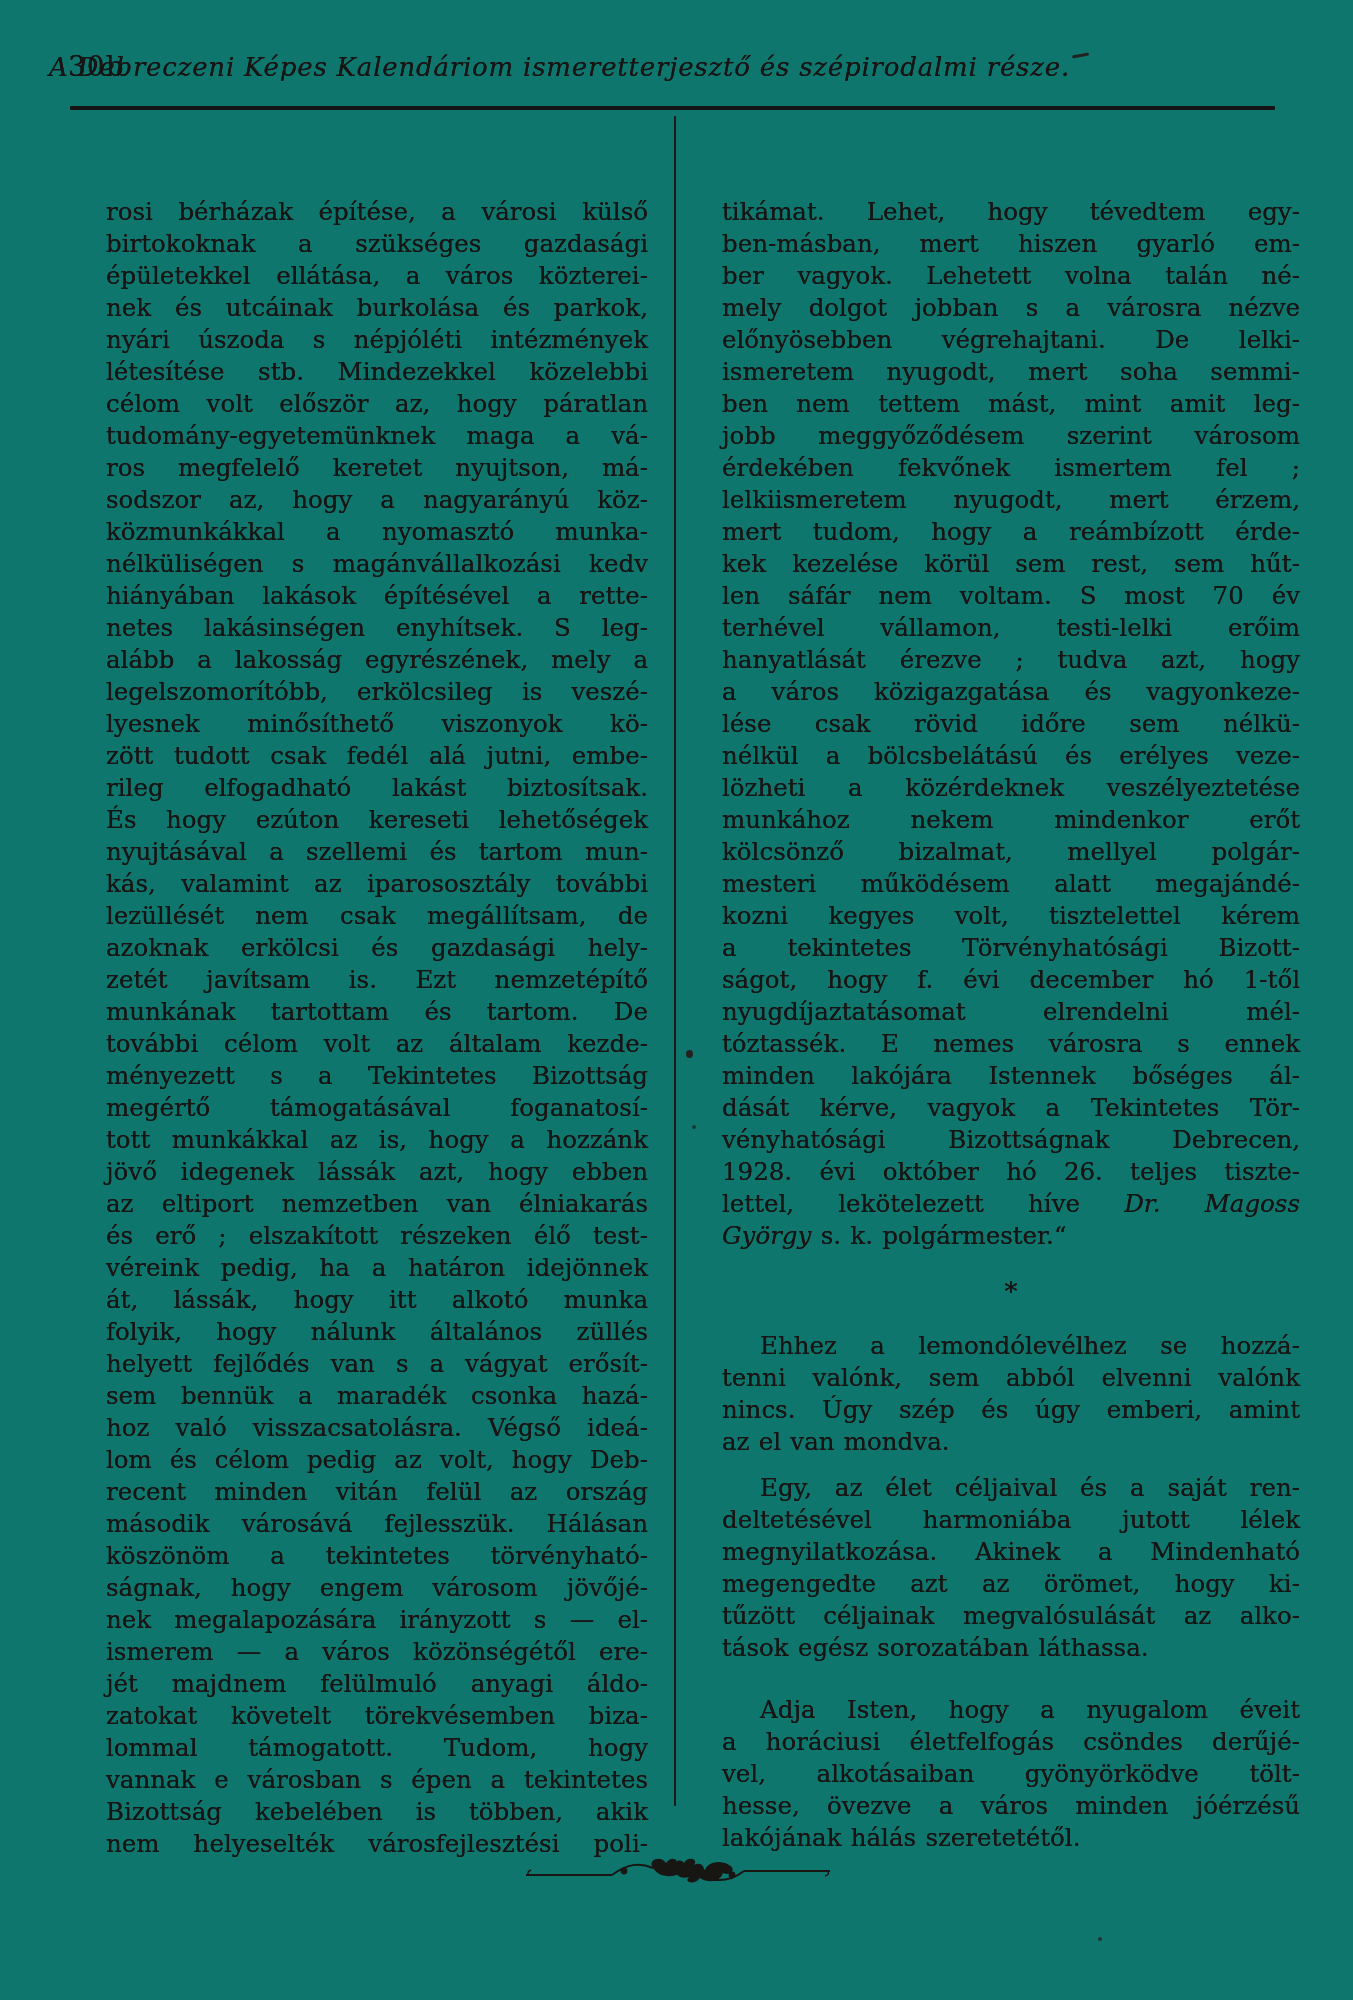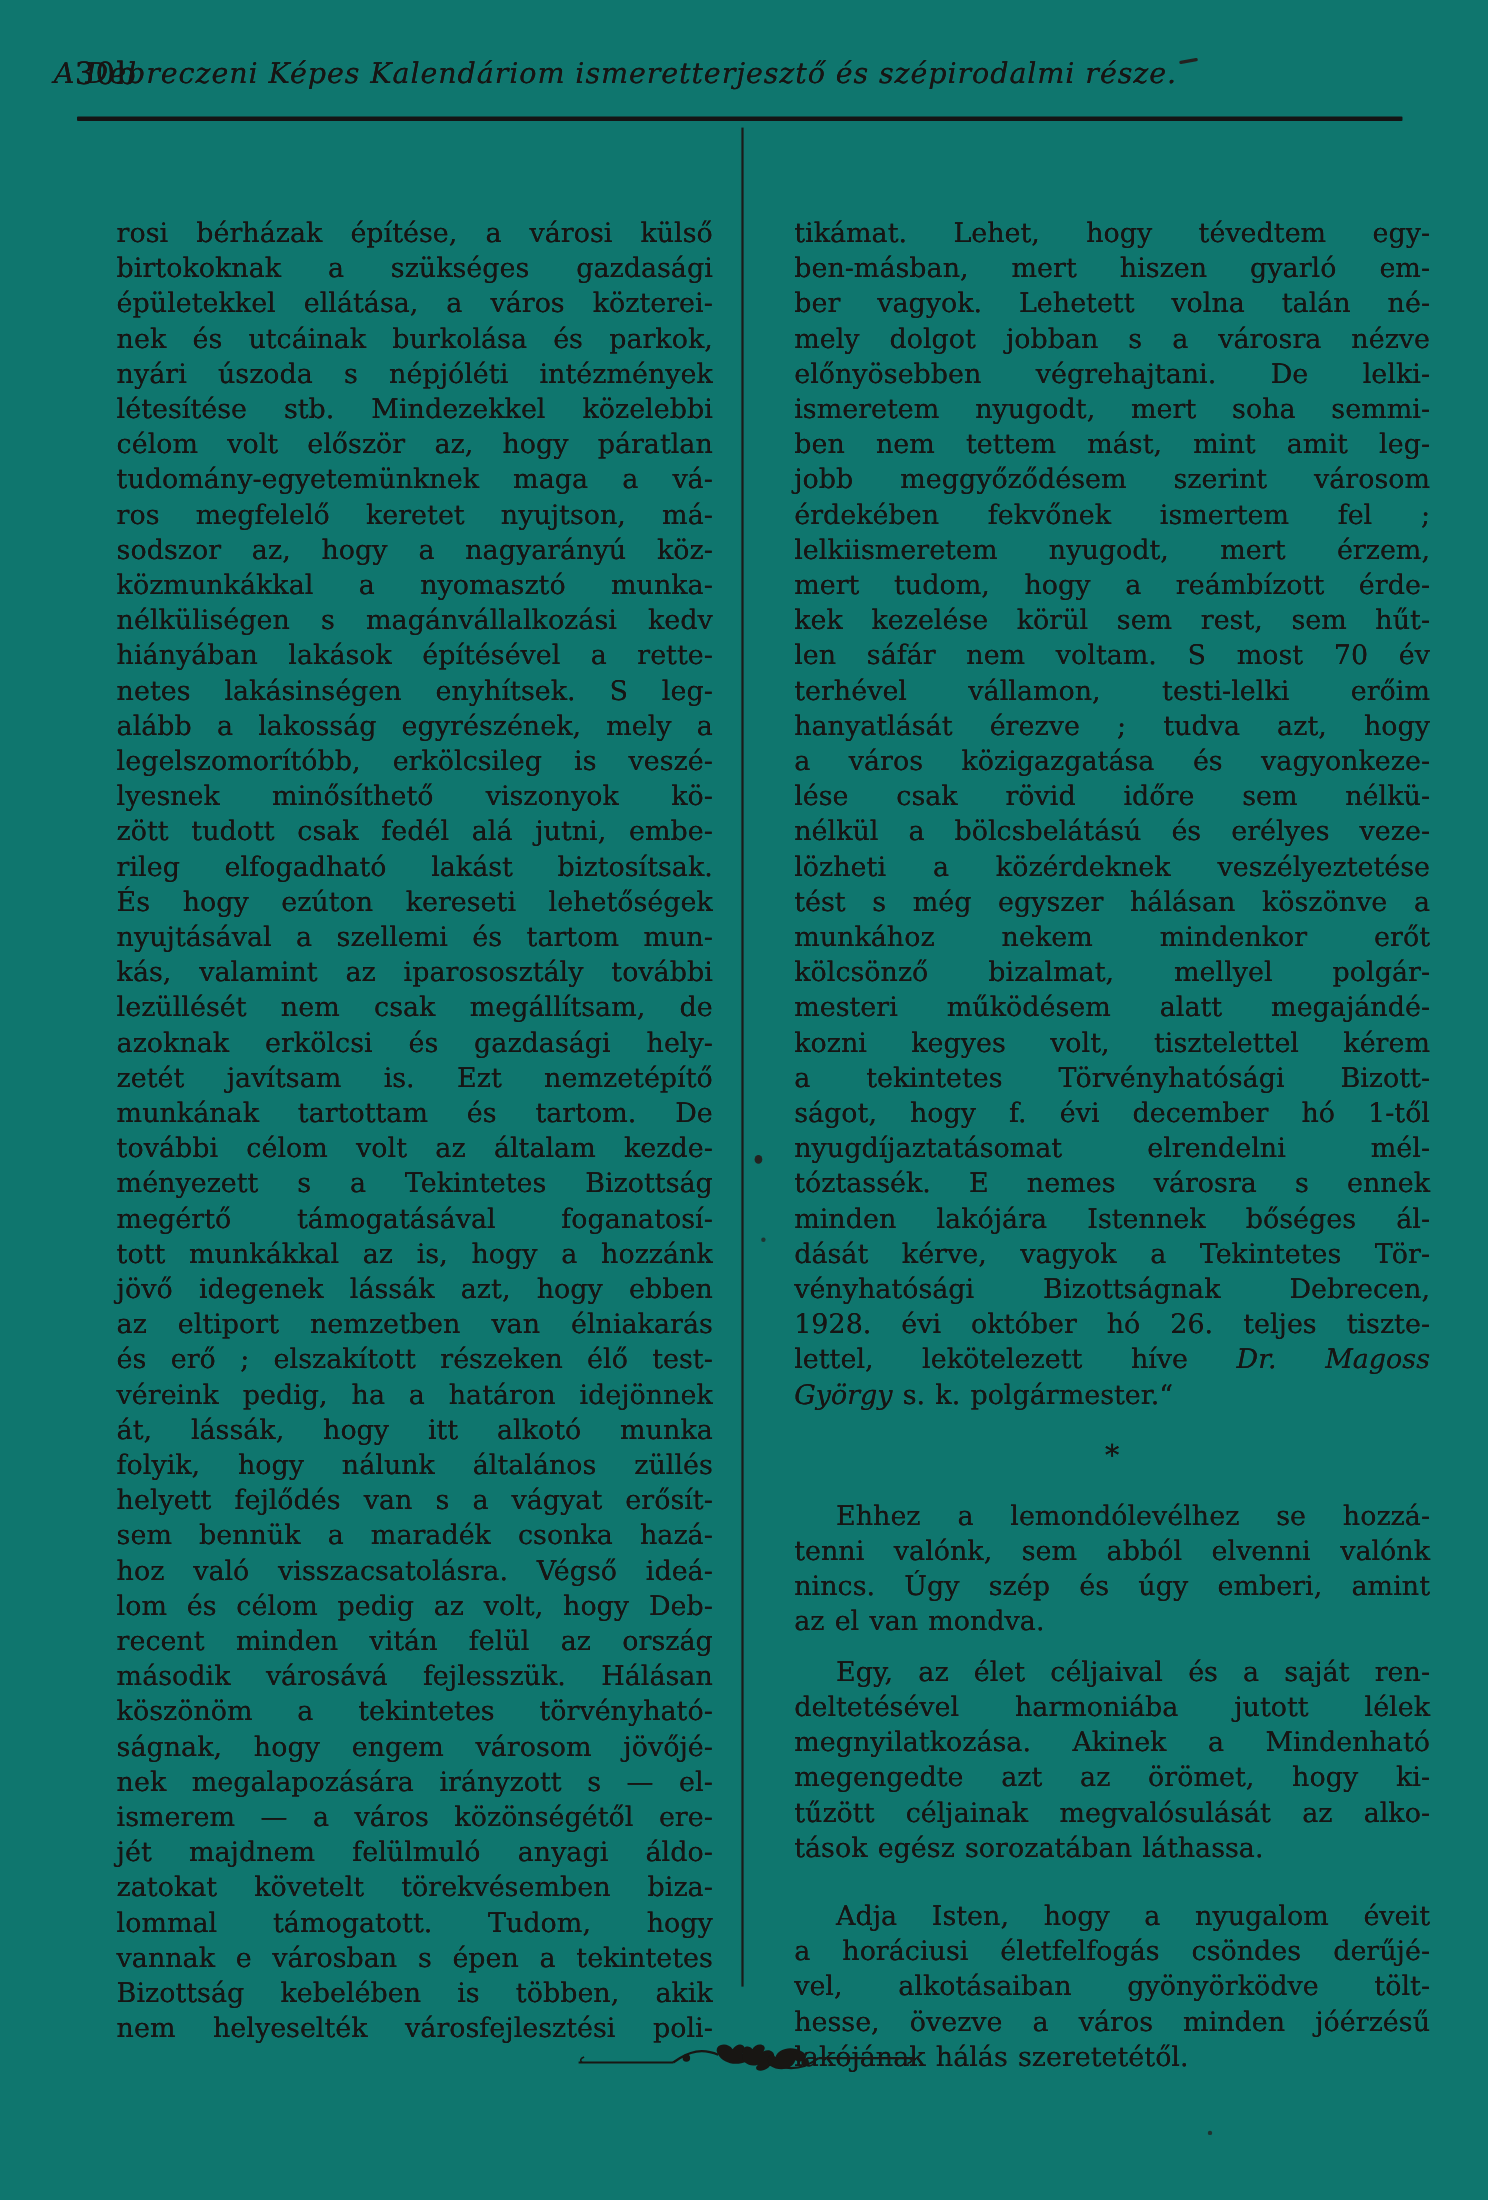--- a/index.html
+++ b/index.html
@@ -151,21 +151,20 @@
       <div class="tline">lelkiismeretem nyugodt, mert érzem,</div>
       <div class="tline">mert tudom, hogy a reámbízott érde-</div>
       <div class="tline">kek kezelése körül sem rest, sem hűt-</div>
       <div class="tline">len sáfár nem voltam. S most 70 év</div>
       <div class="tline">terhével vállamon, testi-lelki erőim</div>
       <div class="tline">hanyatlását érezve ; tudva azt, hogy</div>
       <div class="tline">a város közigazgatása és vagyonkeze-</div>
       <div class="tline">lése csak rövid időre sem nélkü-</div>
       <div class="tline">nélkül a bölcsbelátású és erélyes veze-</div>
       <div class="tline">lözheti a közérdeknek veszélyeztetése</div>
-      <div class="tline">tést s még egyszer hálásan köszönve a</div>
       <div class="tline">munkához nekem mindenkor erőt</div>
       <div class="tline">kölcsönző bizalmat, mellyel polgár-</div>
       <div class="tline">mesteri működésem alatt megajándé-</div>
       <div class="tline">kozni kegyes volt, tisztelettel kérem</div>
       <div class="tline">a tekintetes Törvényhatósági Bizott-</div>
       <div class="tline">ságot, hogy f. évi december hó 1-től</div>
       <div class="tline">nyugdíjaztatásomat elrendelni mél-</div>
       <div class="tline">tóztassék. E nemes városra s ennek</div>
       <div class="tline">minden lakójára Istennek bőséges ál-</div>
       <div class="tline">dását kérve, vagyok a Tekintetes Tör-</div>

